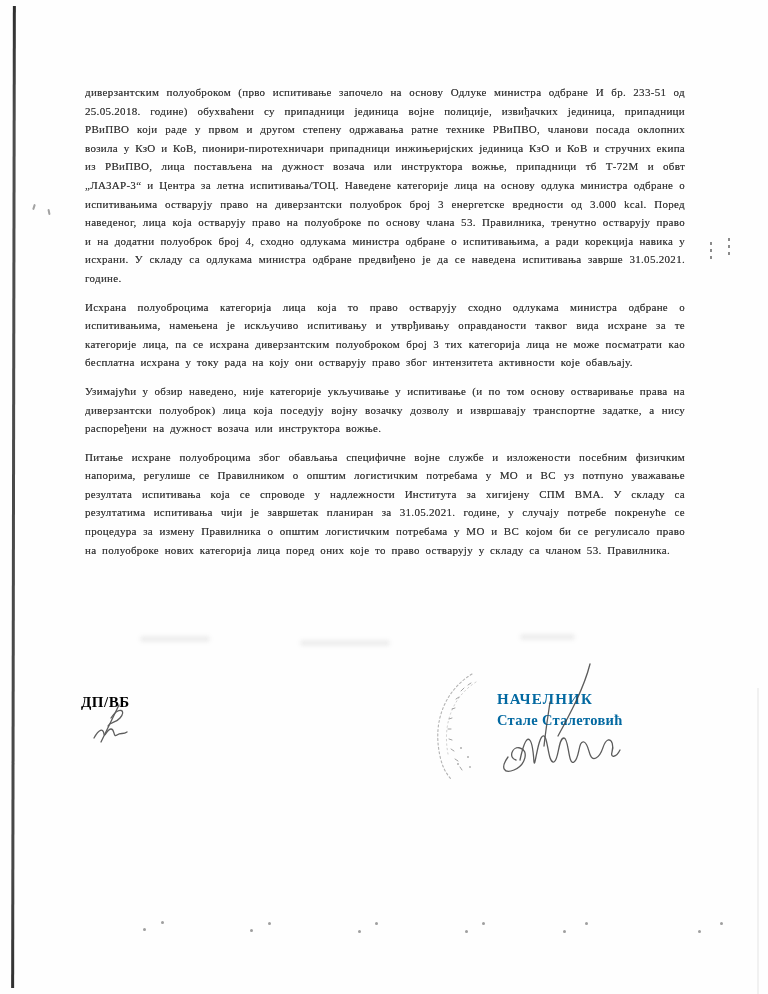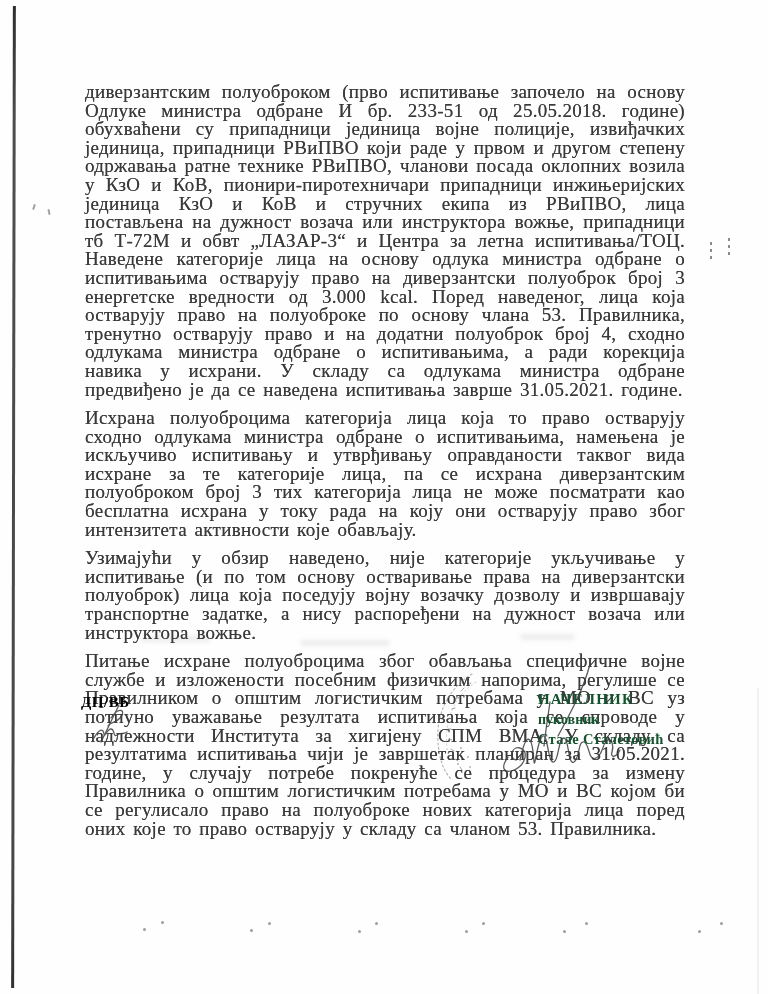--- a/index.html
+++ b/index.html
@@ -18,31 +18,31 @@
     background:linear-gradient(180deg,#2e2e2e,#4d4d4d 12%,#474747 88%,#303030);
     transform:skewX(-0.1deg);
   }
   
   .fold-line{
     position:absolute;left:757px;top:688px;width:2px;height:306px;
     background:rgba(0,0,0,0.05);
   }
   .text-block{
     position:absolute;left:85px;top:83px;width:600px;
-    color:#3a3a3a;font-size:19px;line-height:18.6px;
+    color:#3a3a3a;font-size:11px;line-height:18.6px;
     text-align:justify;letter-spacing:0.3px;word-spacing:2.6px;
     text-shadow:0 0 0.5px rgba(58,58,58,0.8);
   }
   .text-block p{margin:0 0 10px 0;}
   .typist{
     position:absolute;left:81px;top:694px;
     font-size:15px;font-weight:600;color:#000000;letter-spacing:0.5px;
   }
   .sig-block{
-    position:absolute;left:497px;top:691px;width:200px;color:#14532d;margin-left:41px;
+    position:absolute;left:497px;top:691px;width:200px;color:#0369a1;
   }
   .sig-title{font-size:15px;font-weight:700;letter-spacing:1.2px;margin:0 0 4px 0;}
   .sig-rank{font-size:14px;font-weight:600;margin:0 0 3px 0;}
   .sig-name{font-size:14.5px;font-weight:600;letter-spacing:0.3px;margin:0;}
   svg.mark{position:absolute;overflow:visible;}
   .dash{
     position:absolute;width:2px;height:20px;
     background:repeating-linear-gradient(180deg,#5a5a5a 0 3px,transparent 3px 7px);
     opacity:0.7;
   }
@@ -94,21 +94,20 @@
     <g fill="#7a7a7a" opacity="0.6">
       <circle cx="33" cy="76" r="1"></circle>
         <circle cx="40" cy="85" r="1"></circle>
       <circle cx="30" cy="92" r="1"></circle>
         <circle cx="42" cy="95" r="0.9"></circle>
     </g>
   </svg>
 
   <div class="sig-block">
     <div class="sig-title">НАЧЕЛНИК</div>
-    <div class="sig-rank">пуковник</div>
     <div class="sig-name">Стале Сталетовић</div>
   </div>
 
   <svg class="mark" style="left:498px;top:662px;" width="130" height="115" viewBox="0 0 130 115">
     <g fill="none" stroke="#3f3f3f" stroke-width="1.3" stroke-linecap="round" opacity="0.85">
       <path d="M92,2 C86,26 72,52 60,74"></path>
       <path d="M52,40 C50,54 48,66 46,84"></path>
       <path d="M10,95 C2,106 6,112 16,108 C28,103 31,88 22,86 C14,84 10,96 18,98"></path>
       <path d="M22,98 C28,70 34,70 36,100 C37,108 40,72 46,74 C50,75 50,102 56,100 C61,98 60,76 66,76 C71,76 70,104 76,100 C82,96 80,78 86,80 C92,82 90,100 98,96 C106,92 104,80 110,78 C114,77 116,84 114,90 C112,96 118,96 122,88"></path>
     </g>

